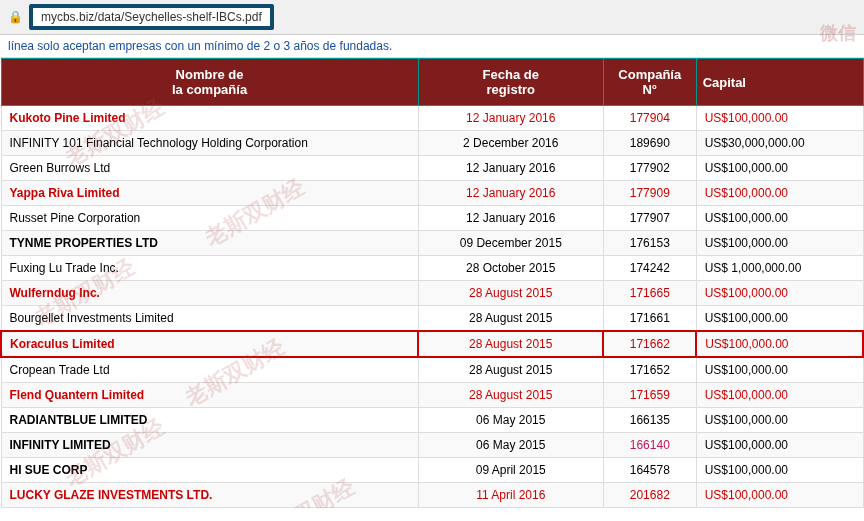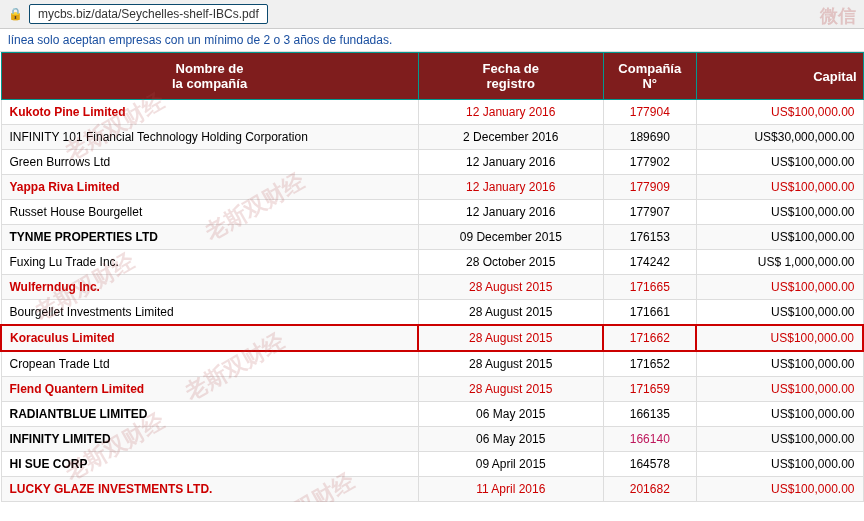--- a/index.html
+++ b/index.html
@@ -18,21 +18,21 @@
       display: flex;
       align-items: center;
       gap: 6px;
       border-bottom: 1px solid #ccc;
     }
     .lock-icon {
       font-size: 12px;
       color: #555;
     }
     .url-bar {
-      border: 1px solid #0c4a6e;
+      border: 4px solid #0c4a6e;
       background: #fff;
       padding: 2px 8px;
       font-size: 12px;
       color: #333;
       border-radius: 2px;
     }
 
     .notice-bar {
       background: #fff;
       padding: 4px 8px;
@@ -71,21 +71,21 @@
     tbody tr:nth-child(odd) td {
       background-color: #fff;
     }
     tbody tr:nth-child(even) td {
       background-color: #f9f9f9;
     }
 
     .col-name { width: 45%; }
     .col-fecha { width: 20%; text-align: center; }
     .col-compania { width: 10%; text-align: center; }
-    .col-capital { width: 18%; text-align: right; }
+    .col-capital { width: 18%; text-align: left; }
 
     .red-text { color: #cc0000; font-weight: bold; }
     .normal-text { color: #000; }
     .bold-text { color: #000; font-weight: bold; }
 
     .highlight-row td {
       border: 2px solid #cc0000 !important;
       margin-left: 43px;
     }
 
@@ -103,21 +103,21 @@
       font-size: 22px;
       font-weight: bold;
       white-space: nowrap;
       transform: rotate(-30deg);
       font-family: Arial, sans-serif;
     }
 
     
     .watermark-corner {
       position: absolute;
-      top: 0; right: 0;
+      top: 17px; right: 0;
       color: rgba(180, 60, 60, 0.25);
       font-size: 18px;
       font-weight: bold;
       padding: 4px 8px;
       pointer-events: none;
       z-index: 20;
     }
 
     .wm1 { top: 60px; left: 60px; }
     .wm2 { top: 140px; left: 200px; }
@@ -174,21 +174,21 @@
           <td class="col-compania" style="color: rgb(0, 0, 0);">177902</td>
           <td class="col-capital" style="color: rgb(0, 0, 0);">US$100,000.00</td>
         </tr>
         <tr>
           <td class="col-name"><span class="red-text">Yappa Riva Limited</span></td>
           <td class="col-fecha" style="color: rgb(204, 0, 0);">12 January 2016</td>
           <td class="col-compania" style="color: rgb(204, 0, 0);">177909</td>
           <td class="col-capital" style="color: rgb(204, 0, 0);">US$100,000.00</td>
         </tr>
         <tr>
-          <td class="col-name"><span class="normal-text">Russet House Bourgellet</span></td>
+          <td class="col-name"><span class="normal-text">Russet Pine Corporation</span></td>
           <td class="col-fecha" style="color: rgb(0, 0, 0);">12 January 2016</td>
           <td class="col-compania" style="color: rgb(0, 0, 0);">177907</td>
           <td class="col-capital" style="color: rgb(0, 0, 0);">US$100,000.00</td>
         </tr>
         <tr>
           <td class="col-name"><span class="bold-text">TYNME PROPERTIES LTD</span></td>
           <td class="col-fecha" style="color: rgb(0, 0, 0);">09 December 2015</td>
           <td class="col-compania" style="color: rgb(0, 0, 0);">176153</td>
           <td class="col-capital" style="color: rgb(0, 0, 0);">US$100,000.00</td>
         </tr>

